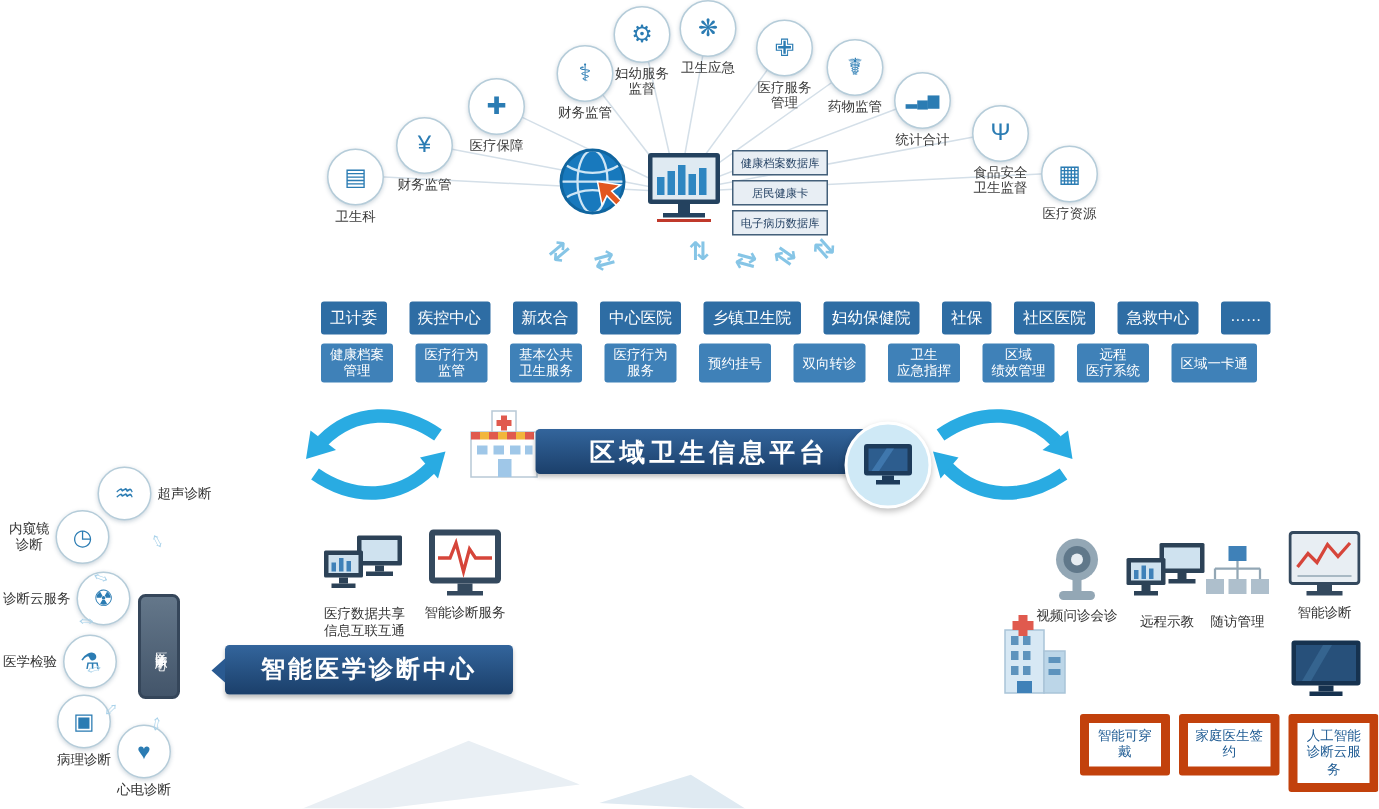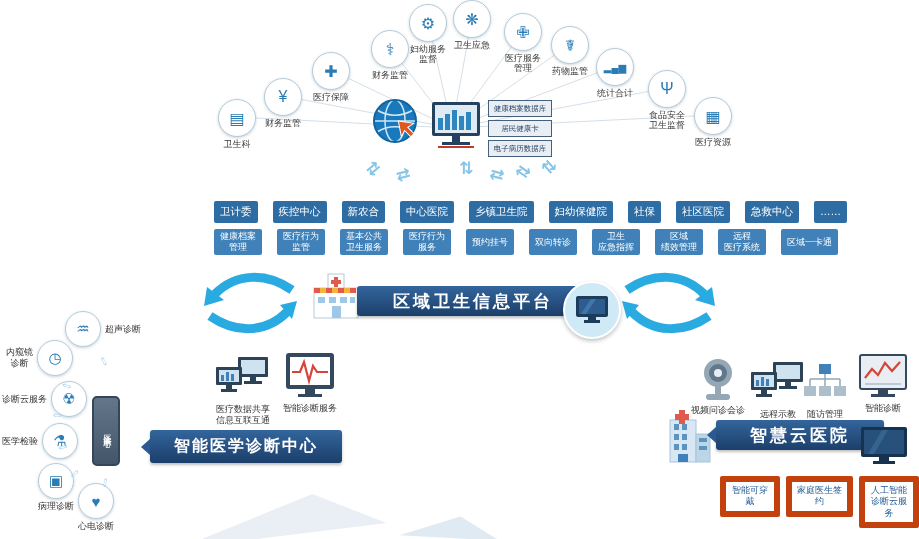--- a/index.html
+++ b/index.html
@@ -362,21 +362,20 @@
         <rect x="16" y="16" width="5" height="6"></rect>
       <rect x="8" y="26" width="5" height="6"></rect>
         <rect x="16" y="26" width="5" height="6"></rect>
       <rect x="8" y="36" width="5" height="6"></rect>
         <rect x="16" y="36" width="5" height="6"></rect>
       <rect x="33" y="30" width="8" height="4"></rect>
         <rect x="33" y="38" width="8" height="4"></rect>
     </g>
     <rect x="12" y="46" width="10" height="8" fill="#3f81b8"></rect>
   </svg>
-  <div class="banner notch" style="left:716px;top:420px;width:168px;height:30px;font-size:17px;letter-spacing:3px">智慧云医院</div>
   <svg class="overlay" style="left:860px;top:426px" width="48" height="42" viewBox="0 0 48 42">
     <rect x="1" y="1" width="46" height="30" rx="2" fill="#16324f"></rect>
     <rect x="4" y="4" width="40" height="24" fill="#27507a"></rect>
     <path d="M8 28L22 4h6L14 28z" fill="#35648f"></path>
     <rect x="19" y="31" width="10" height="4" fill="#16324f"></rect>
     <rect x="13" y="35" width="22" height="3" fill="#16324f"></rect>
   </svg>
 
   <div class="rbtns">
     <span class="rbtn">智能可穿戴</span>

